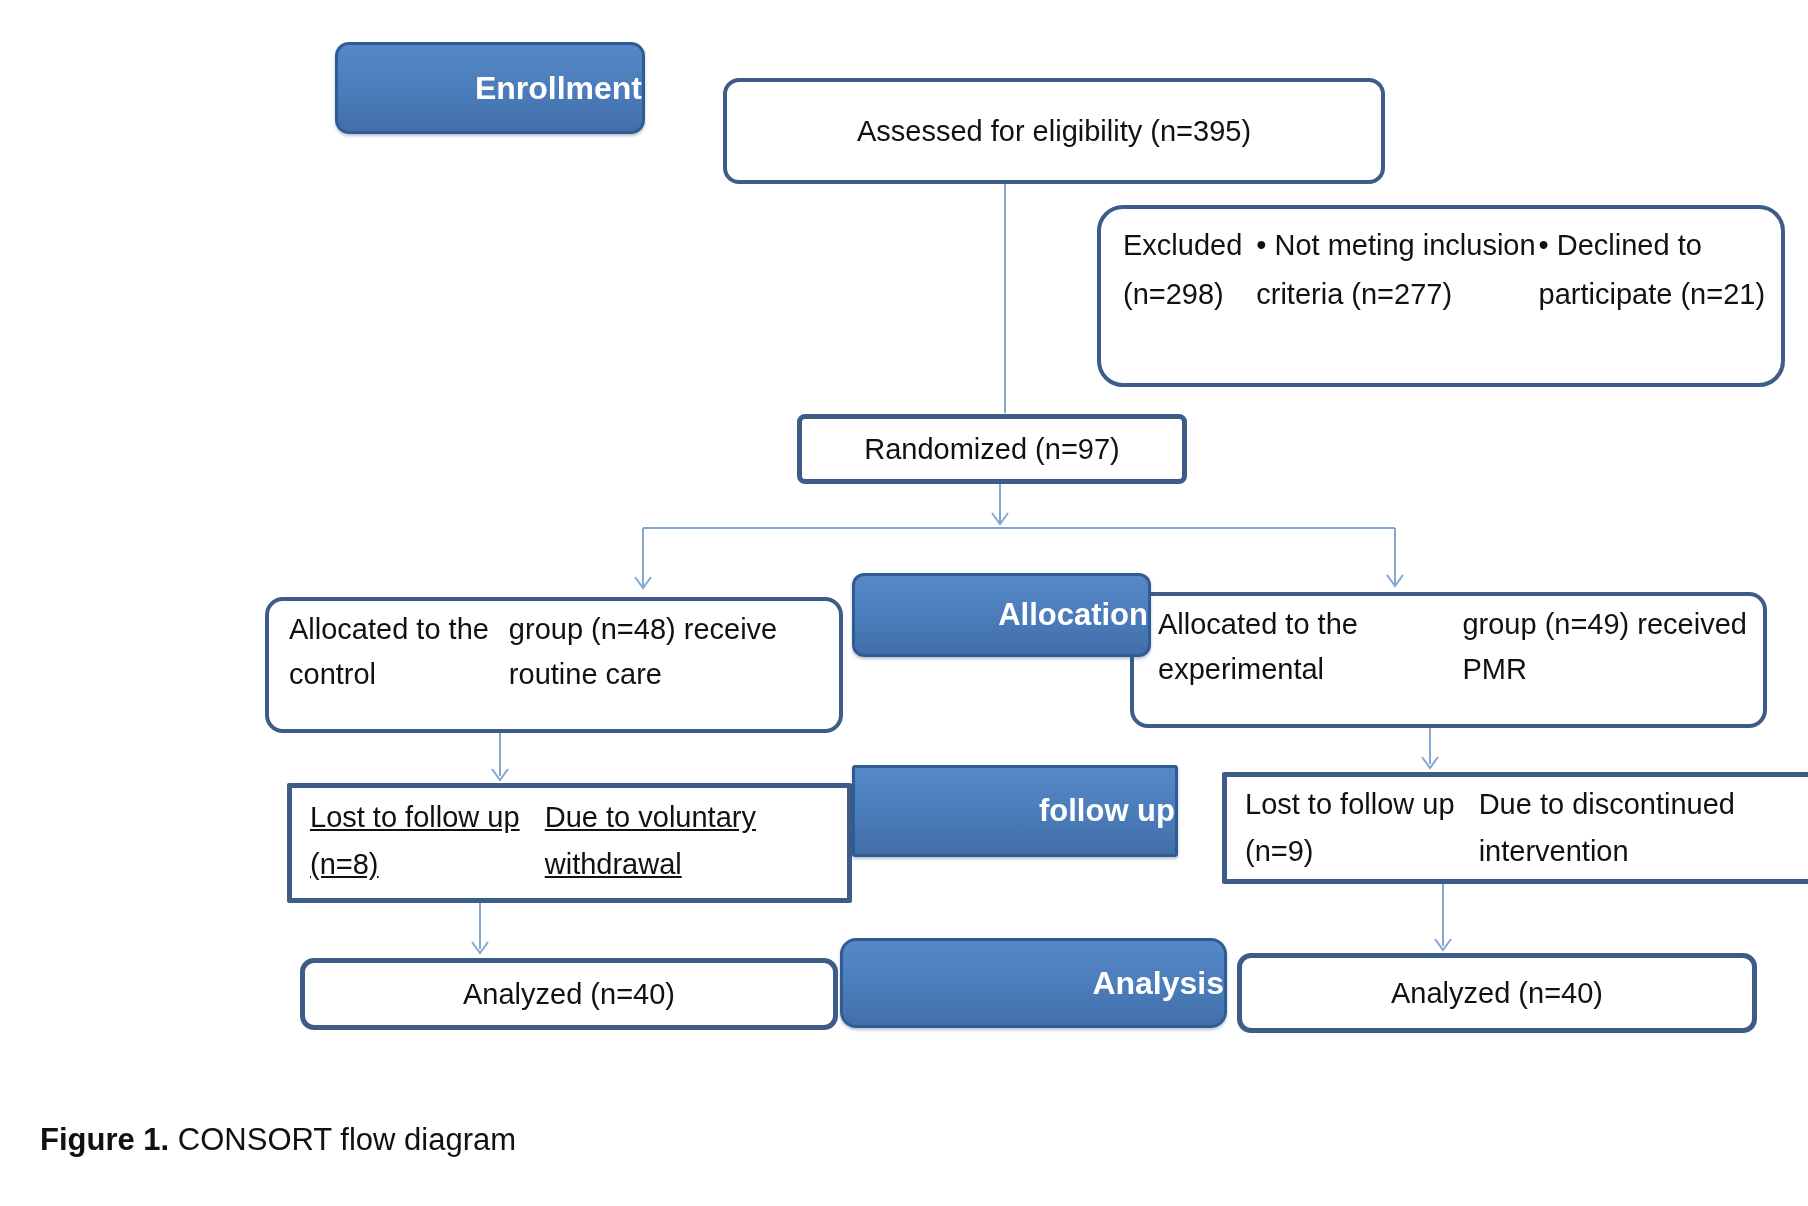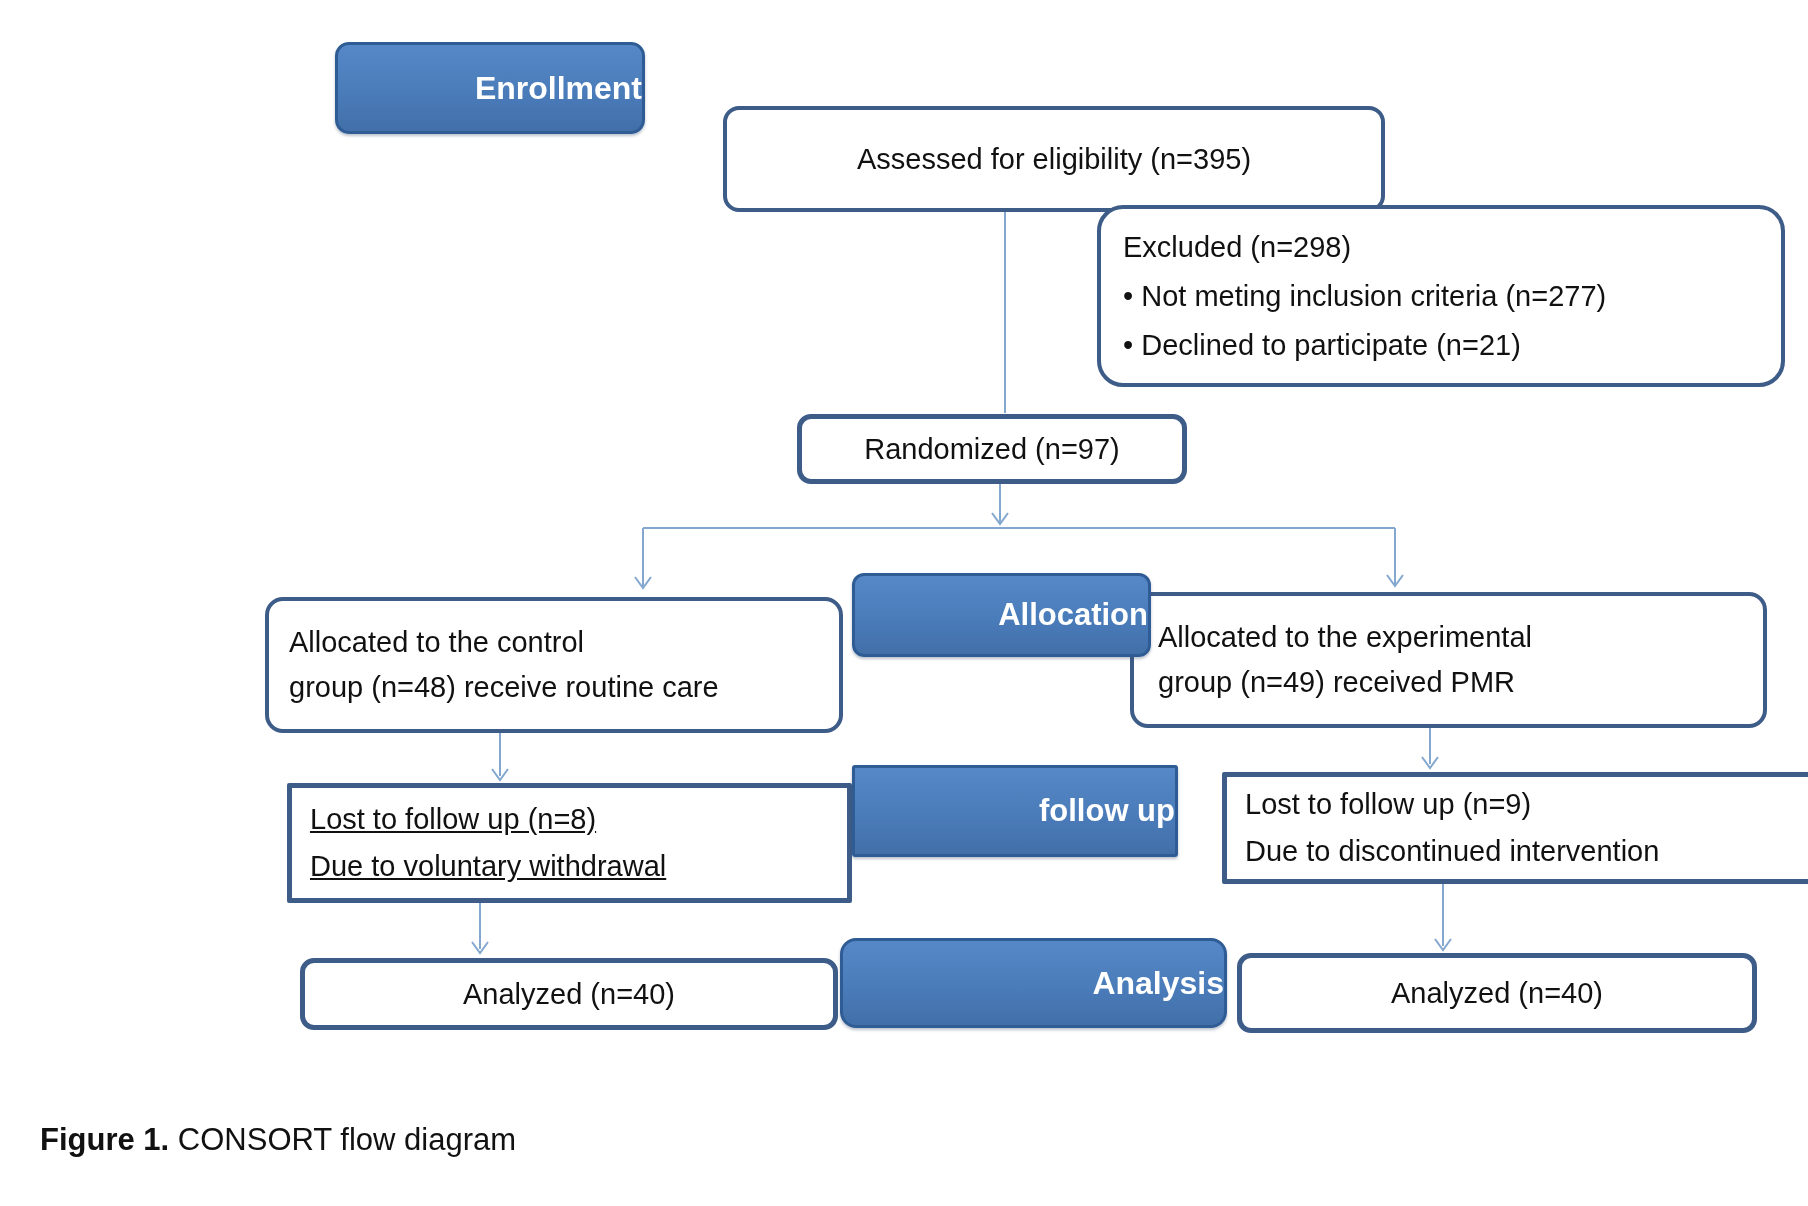--- a/index.html
+++ b/index.html
@@ -27,40 +27,40 @@
   .node{
     position:absolute;
     box-sizing:border-box;
     background:#ffffff;
     border:4px solid var(--box-border);
     z-index:2;
     font-size:29px;
     line-height:45px;
   }
   .node.centered{display:flex;align-items:center;justify-content:center;text-align:center;}
-  .node.leftalign{display:flex;flex-direction:column;justify-content:center;}
+  .node.leftalign{display:flex;flex-direction:row;justify-content:center;}
   .stage{
     position:absolute;
     box-sizing:border-box;
     background:linear-gradient(180deg,#5687c6 0%,var(--stage-fill) 55%,#426fa8 100%);
     border:3px solid var(--stage-border);
     color:var(--stage-text);
     font-weight:bold;
     display:flex;align-items:center;justify-content:flex-end;
     z-index:3;
     box-shadow:0 2px 3px rgba(60,80,110,0.35);
   }
   .caption{position:absolute;left:40px;top:1122px;font-size:31px;z-index:2;}
   .caption .bold{font-weight:bold;text-align:center;}
 
   
   .enrollment-stage{left:335px;top:42px;width:310px;height:92px;border-radius:14px;font-size:32px;}
-  .assessed-box{left:723px;top:78px;width:662px;height:106px;border-radius:16px;margin-top:28px;}
+  .assessed-box{left:723px;top:78px;width:662px;height:106px;border-radius:16px;}
   .excluded-box{left:1097px;top:205px;width:688px;height:182px;border-radius:26px;padding:12px 10px 12px 22px;line-height:49px;}
-  .randomized-box{left:797px;top:414px;width:390px;height:70px;border-radius:14px;border-width:5px;}
+  .randomized-box{left:797px;top:414px;width:390px;height:70px;border-radius:8px;border-width:5px;}
   .alloc-control-box{left:265px;top:597px;width:578px;height:136px;border-radius:18px;padding:6px 10px 6px 20px;}
   .allocation-stage{left:852px;top:573px;width:299px;height:84px;border-radius:12px;font-size:31px;}
   .alloc-exp-box{left:1130px;top:592px;width:637px;height:136px;border-radius:18px;padding:6px 10px 6px 24px;}
   .lost-control-box{left:287px;top:783px;width:565px;height:120px;border-radius:2px;border-width:5px;padding:6px 10px 6px 18px;line-height:47px;text-decoration:underline;}
   .followup-stage{left:852px;top:765px;width:326px;height:92px;border-radius:3px;font-size:31px;}
   .lost-exp-box{left:1182px;top:772px;width:608px;height:112px;border-radius:2px;border-width:5px;padding:4px 8px 4px 18px;line-height:47px;margin-left:40px;}
   .analyzed-control-box{left:300px;top:958px;width:538px;height:72px;border-radius:14px;border-width:5px;}
   .analysis-stage{left:840px;top:938px;width:387px;height:90px;border-radius:16px;font-size:32px;}
   .analyzed-exp-box{left:1237px;top:953px;width:520px;height:80px;border-radius:14px;border-width:5px;}
 </style>

